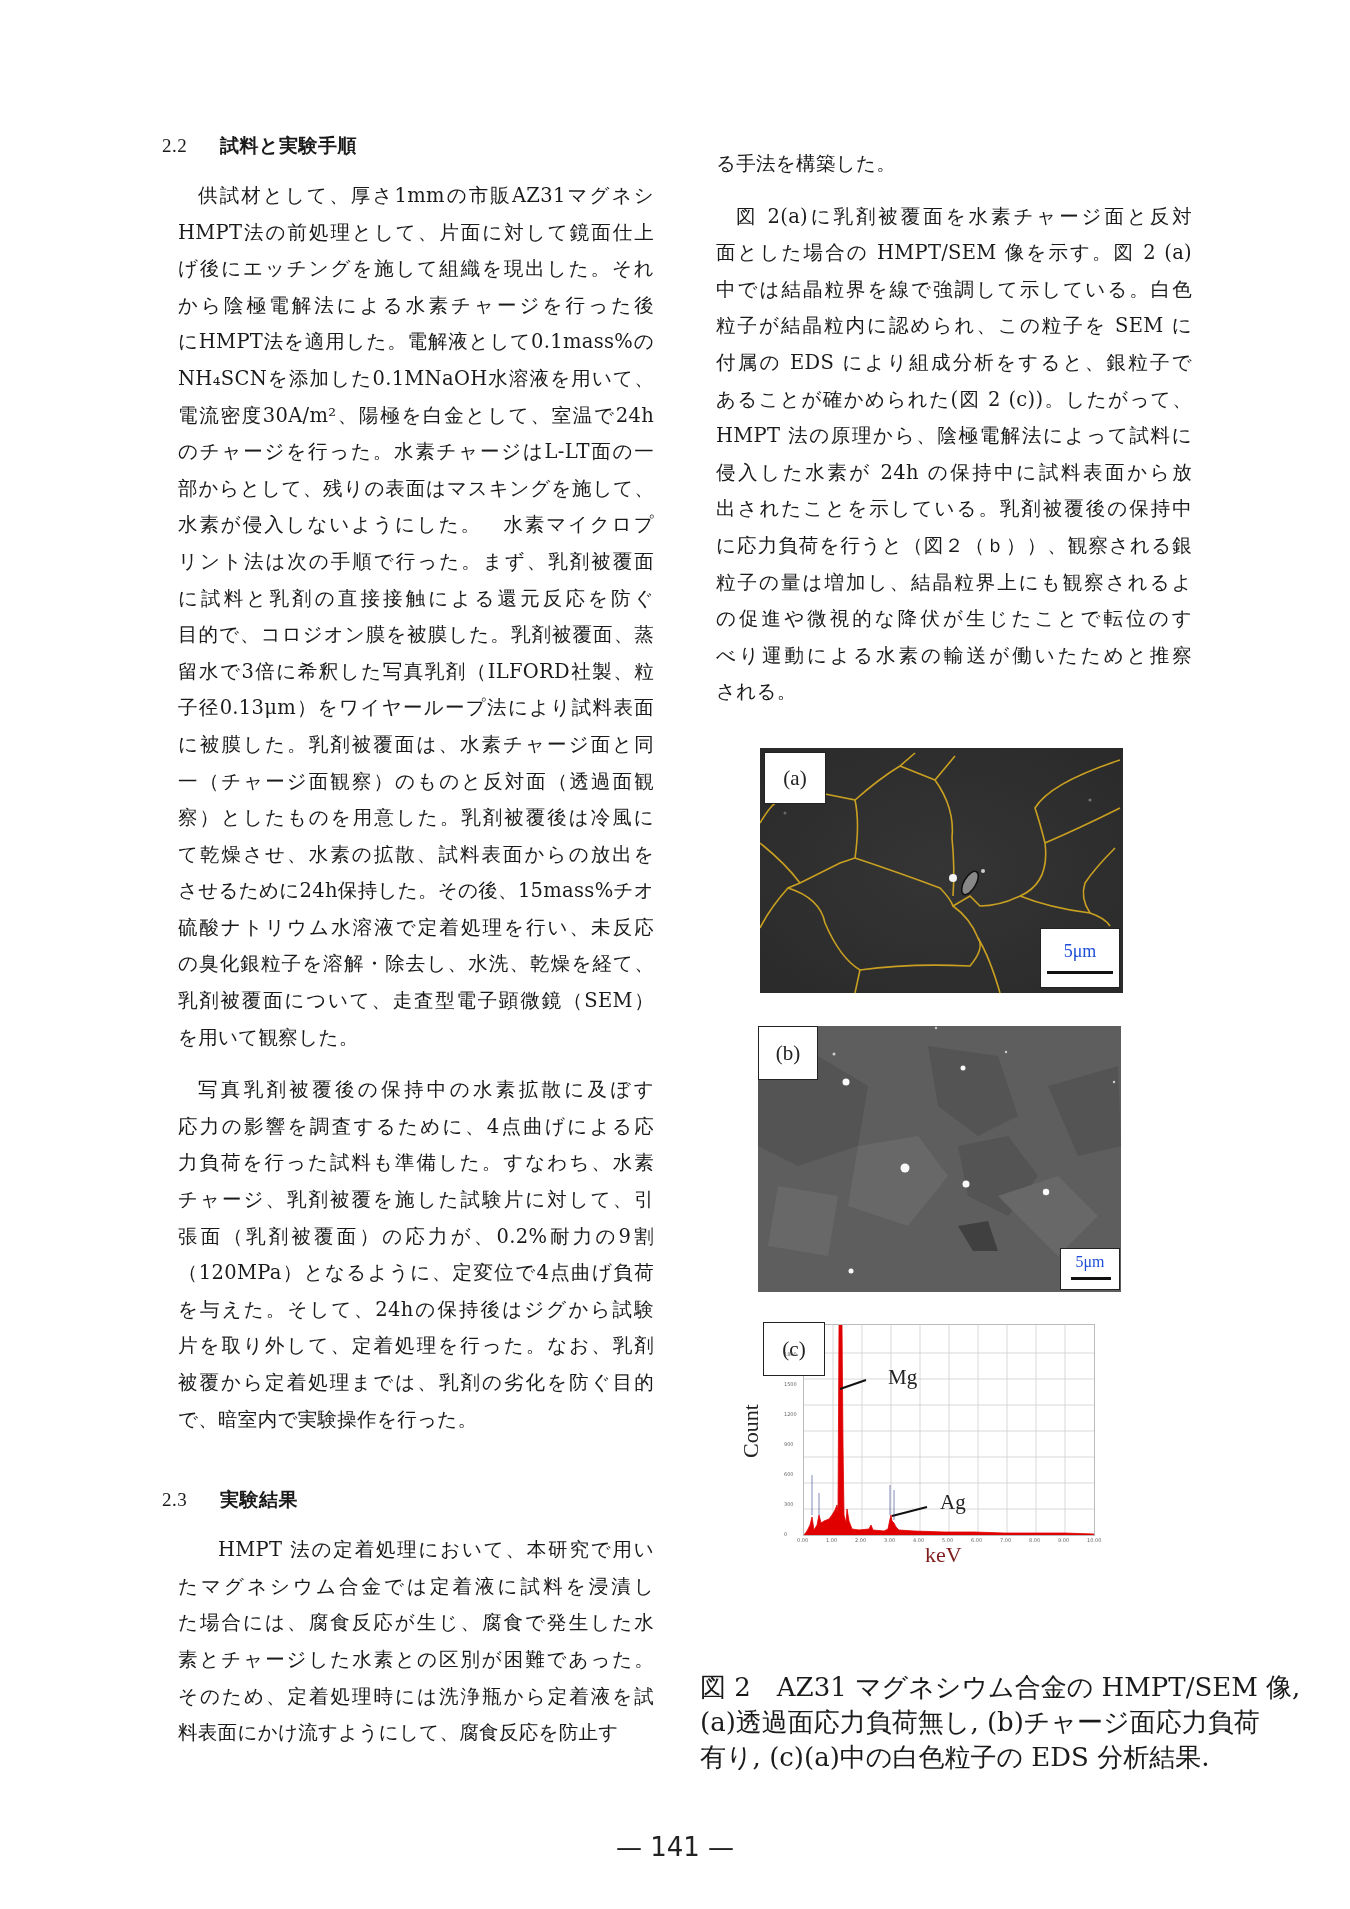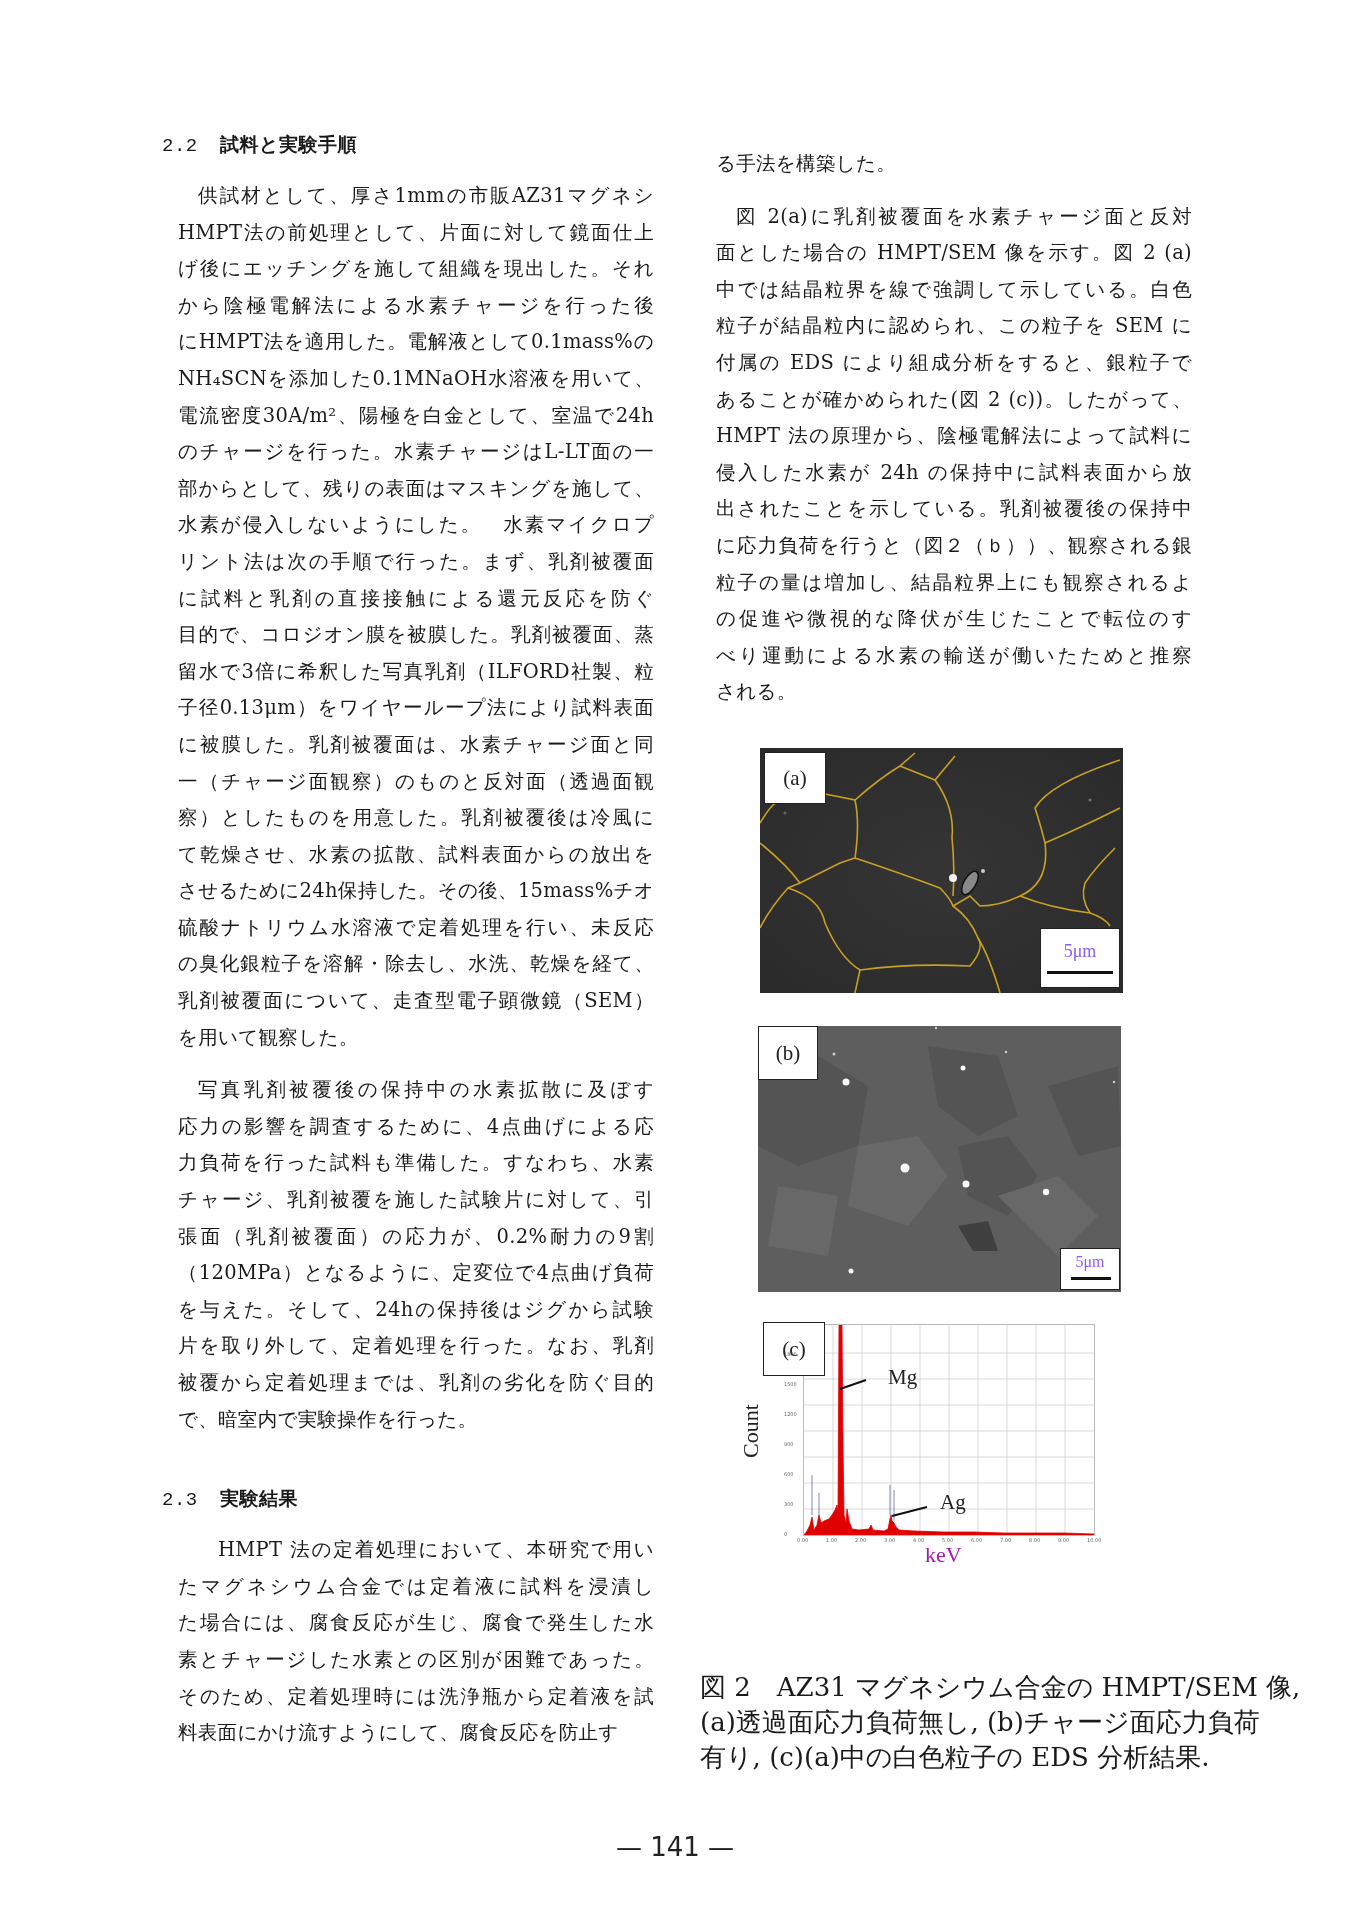--- a/index.html
+++ b/index.html
@@ -1,46 +1,46 @@
 <!DOCTYPE html>
 <html><head>
 <meta charset="utf-8">
 <style>
   html, body { margin:0; padding:0; background:#ffffff; }
   body { width:1350px; height:1909px; position:relative; overflow:hidden;
          font-family:"DejaVu Serif","Liberation Serif",serif; color:#1a1a1a; }
   .col { position:absolute; top:130px; width:508px; }
   .col-left { left:162px; }
   .col-right { left:700px; width:508px; }
-  .heading { font-family:Liberation Mono, monospace; font-weight:bold;
+  .heading { font-family:Liberation Serif, serif; font-weight:bold;
              font-size:19px; height:32px; line-height:32px; letter-spacing:0.5px; }
   .heading .num { display:inline-block; width:58px; font-weight:normal; }
   .p { font-size:19.5px; line-height:36.6px; text-align:justify; text-justify:inter-character;
        margin:16px; letter-spacing:0.3px; }
   .p .line { display:block; white-space:nowrap; overflow:visible; text-align:justify; text-align-last:justify; }
   .p .line.last { text-align-last:left; }
   .indent { padding-left:20px; }
   .gap { height:30px; }
 
   
   .fig { position:absolute; }
   #fig-a { left:760px; top:748px; width:363px; height:245px; background:#2e2e2e; overflow:hidden; }
   #fig-b { left:758px; top:1026px; width:363px; height:266px; background:#5b5b5b; overflow:hidden; }
   .panel-label { position:absolute; background:#fff; border:1.5px solid #222; font-family:"Liberation Serif",serif;
                  font-size:21px; color:#222; display:flex; align-items:center; justify-content:center; }
   .scale-box { position:absolute; background:#fff; border:1.5px solid #222; font-family:"Liberation Serif",serif;
-               font-size:18px; color:#8b5cf6; text-align:center; }
+               font-size:18px; color:#1d4ed8; text-align:center; }
   .scale-bar { position:absolute; height:3px; background:#111; }
 
   #fig-c { left:740px; top:1310px; width:380px; height:260px; }
   .chart-plot { position:absolute; left:63px; top:14px; width:290px; height:210px; background:#fff;
                 border:1px solid #bbb; }
   .ylab { position:absolute; left:-2px; top:95px; transform:rotate(-90deg); transform-origin:left top;
           font-family:"Liberation Serif",serif; font-size:22px; color:#222; top:148px; }
-  .xlab { position:absolute; left:185px; top:232px; font-family:"Liberation Serif",serif; font-size:22px; color:#a21caf; }
+  .xlab { position:absolute; left:185px; top:232px; font-family:"Liberation Serif",serif; font-size:22px; color:#7f1d1d; }
   .tick { position:absolute; font-family:"DejaVu Sans",sans-serif; font-size:5px; color:#666; }
   .elem-label { position:absolute; font-family:"Liberation Serif",serif; font-size:21px; color:#222; }
 
   .caption { position:absolute; left:700px; top:1670px; width:510px; font-size:26px; line-height:35px; }
   .caption .line { display:block; white-space:nowrap; }
 
   .page-num { position:absolute; left:0; width:1350px; top:1832px; text-align:center;
               font-family:"DejaVu Sans","Liberation Sans",sans-serif; font-size:26px; color:#222; }
 </style>
 </head>

